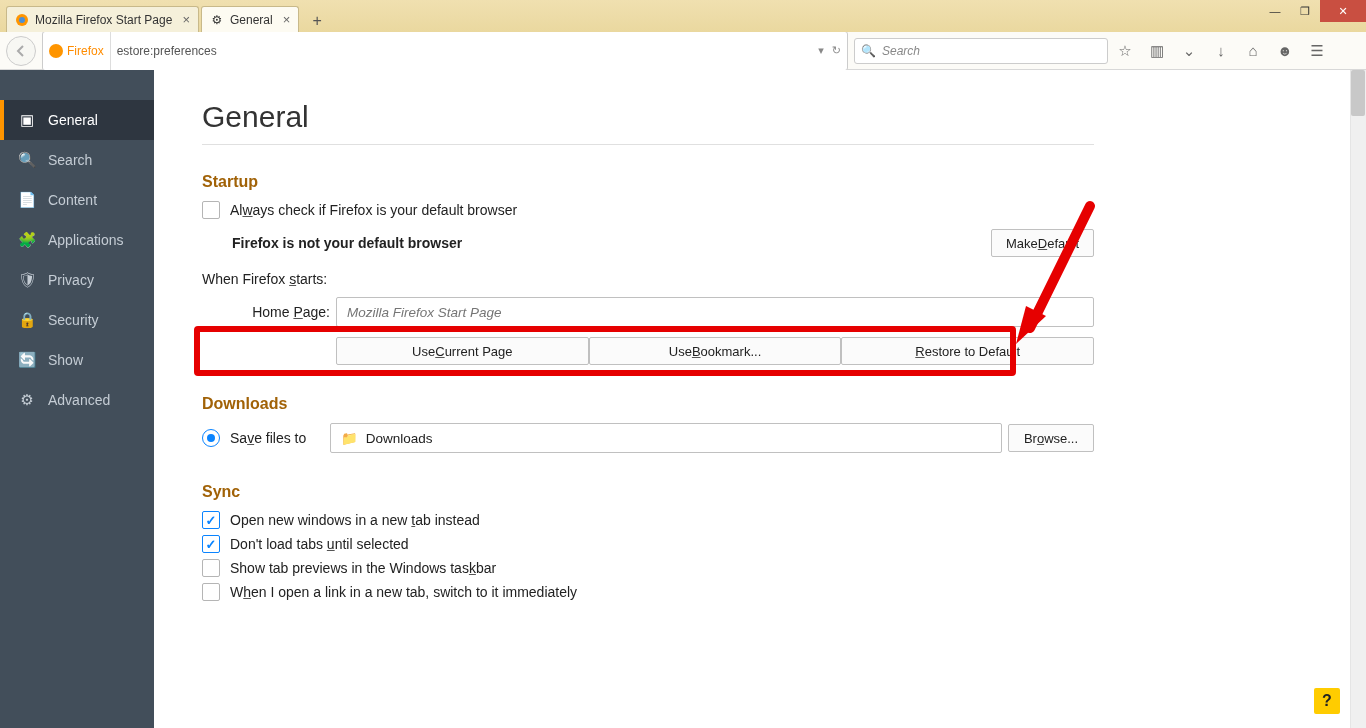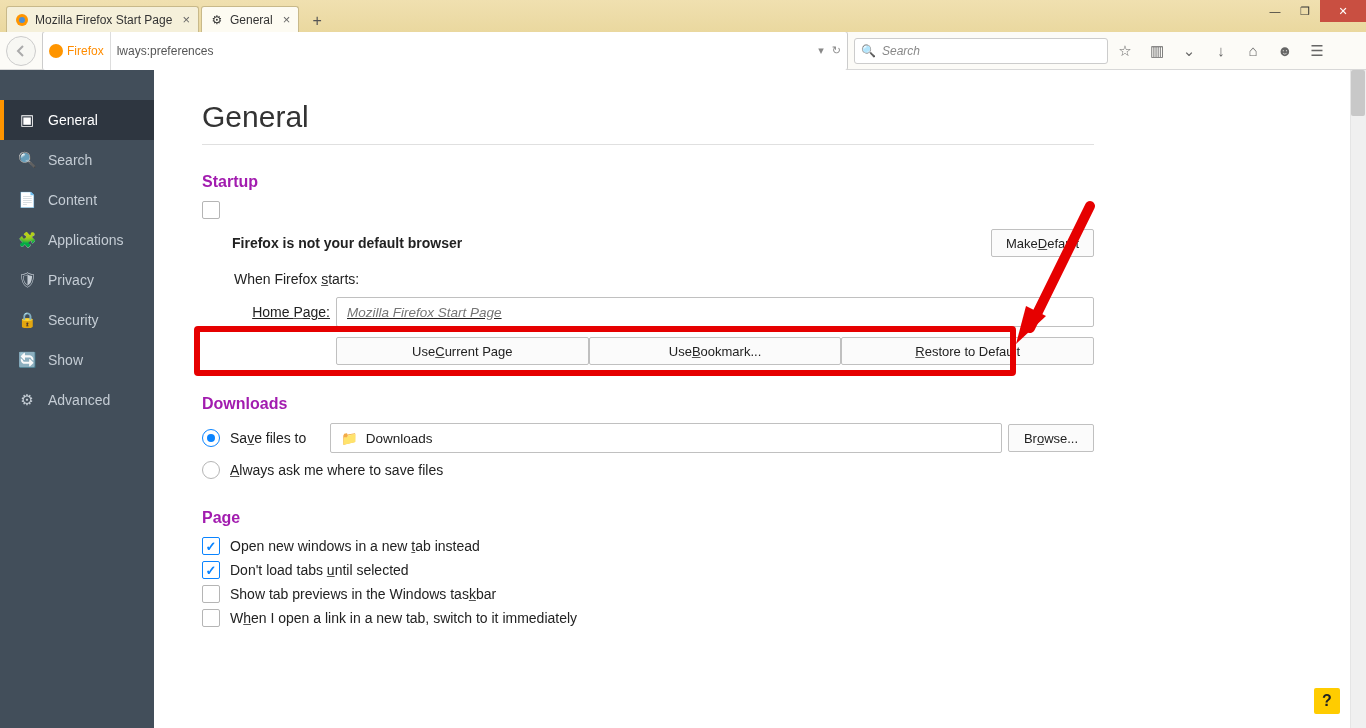--- a/index.html
+++ b/index.html
@@ -30,21 +30,21 @@
   
   .app { display:flex; height:calc(728px - 70px); position:relative;}
   .sidebar { width:154px; background:#424e5a; color:#c4ccd4; padding-top:30px; font-size:14px;}
   .side-item { height:40px; display:flex; align-items:center; padding-left:18px; gap:12px; cursor:pointer;}
   .side-item.selected { background:#2e3640; color:#fff; border-left:4px solid #ff9500; padding-left:14px;}
   .side-icon { width:18px; text-align:center; font-size:15px;}
   .content { flex:1; overflow-y:auto; background:#fff; position:relative;}
   .content-inner { padding:30px 60px 40px 48px; max-width:1000px;}
   h1.page-title { font-size:30px; font-weight:400; color:#333; margin:0 0 10px 0;}
   .hr { height:1px; background:#e0e0e0; margin-bottom:28px;}
-  h3.section { font-size:16px; font-weight:700; color:#a21caf; margin:0 0 10px 0;}
+  h3.section { font-size:16px; font-weight:700; color:#a16207; margin:0 0 10px 0;}
   .row { display:flex; align-items:center; font-size:14px; color:#222; margin:6px 0;}
   label.ck { display:flex; align-items:center; gap:10px;}
   .checkbox { width:18px; height:18px; border:1px solid #b5b5b5; border-radius:2px; background:#fff; display:inline-flex; align-items:center; justify-content:center;}
   .checkbox.checked { border-color:#0a84ff;}
   .checkbox.checked::after{ content:"✓"; color:#0a84ff; font-size:13px; font-weight:bold;}
   .radio { width:18px;height:18px;border:1px solid #b5b5b5;border-radius:50%; display:inline-flex;align-items:center;justify-content:center;}
   .radio.checked{ border-color:#0a84ff;}
   .radio.checked::after{content:"";width:8px;height:8px;border-radius:50%;background:#0a84ff;}
   .btn { height:28px; border:1px solid #c0c0c0; background:#fbfbfb; border-radius:2px; padding:0 14px; font-size:13px; color:#222; cursor:pointer; display:inline-flex; align-items:center; justify-content:center;}
   .dropdown { height:30px; border:1px solid #c0c0c0; border-radius:2px; background:#fff; padding:0 24px 0 10px; font-size:13.5px; position:relative; display:flex; align-items:center; cursor:pointer;}
@@ -92,21 +92,21 @@
   <div class="nav-back">
     <svg width="14" height="14" viewBox="0 0 14 14">
         <path d="M9 2 L4 7 L9 12" stroke="#aaa" stroke-width="2" fill="none"></path>
       </svg>
   </div>
   <div class="urlbox">
     <span class="url-identity">
       <span class="ff-icon"></span>
       <span>Firefox</span>
     </span>
-    <span class="url-text">lways:preferences</span>
+    <span class="url-text">estore:preferences</span>
     <span class="url-right">
       <span>▾</span>
       <span>↻</span>
     </span>
   </div>
   <div class="searchbox">
     <span class="mag">🔍</span>
     <span style="font-style:italic">Search</span>
   </div>
   <div class="toolbar-icons">
@@ -159,30 +159,31 @@
 
   <div class="content">
     <div class="content-inner">
       <h1 class="page-title">General</h1>
       <div class="hr"></div>
 
       <h3 class="section">Startup</h3>
       <div class="row" style="margin-left:0;">
         <label class="ck">
           <span class="checkbox"></span>
+          <span>Al<span class="underline">w</span>ays check if Firefox is your default browser</span>
         </label>
       </div>
       <div class="row" style="margin-top:10px; margin-left:30px;">
         <b>Firefox is not your default browser</b>
         <button class="btn right-float">Make <span class="underline">D</span>efault</button>
       </div>
-      <div class="row" style="margin-top:14px;margin-left:32px;">
+      <div class="row" style="margin-top:14px;">
         <span style="width:134px">When Firefox <span class="underline">s</span>tarts:</span>
       </div>
-      <div class="row" style="margin-top:10px;text-decoration:underline;">
+      <div class="row" style="margin-top:10px;">
         <span style="width:134px; text-align:right; padding-right:6px">Home <span class="underline">P</span>age:</span>
         <input class="textinput" style="flex: 1 1 0%;" placeholder="Mozilla Firefox Start Page">
       </div>
       <div class="row" style="margin-top:10px; padding-left:134px; gap:0;">
         <button class="btn" style="flex:1">Use <span class="underline">C</span>urrent Page</button>
         <button class="btn" style="flex:1">Use <span class="underline">B</span>ookmark...</button>
         <button class="btn" style="flex:1"><span class="underline">R</span>estore to Default</button>
       </div>
 
       <h3 class="section" style="margin-top:30px">Downloads</h3>
@@ -190,28 +191,22 @@
         <label class="ck" style="width:128px">
           <span class="radio checked"></span>
           <span>Sa<span class="underline">v</span>e files to</span>
         </label>
         <div class="textinput normal" style="flex:1; display:flex; align-items:center; gap:8px;">
           <span>📁</span>
           <span>Downloads</span>
         </div>
         <button class="btn" style="margin-left:6px; width:86px">Br<span class="underline">o</span>wse...</button>
       </div>
-      <div class="row" style="margin-top:8px;">
-        <label class="ck">
-          <span class="radio"></span>
-          <span><span class="underline">A</span>lways ask me where to save files</span>
-        </label>
-      </div>
-
-      <h3 class="section" style="margin-top:30px">Page</h3>
+
+      <h3 class="section" style="margin-top:30px">Sync</h3>
       <div class="row">
         <label class="ck">
           <span class="checkbox checked"></span>
           <span>Open new windows in a new <span class="underline">t</span>ab instead</span>
         </label>
       </div>
       <div class="row">
         <label class="ck">
           <span class="checkbox checked"></span>
           <span>Don't load tabs <span class="underline">u</span>ntil selected</span>

